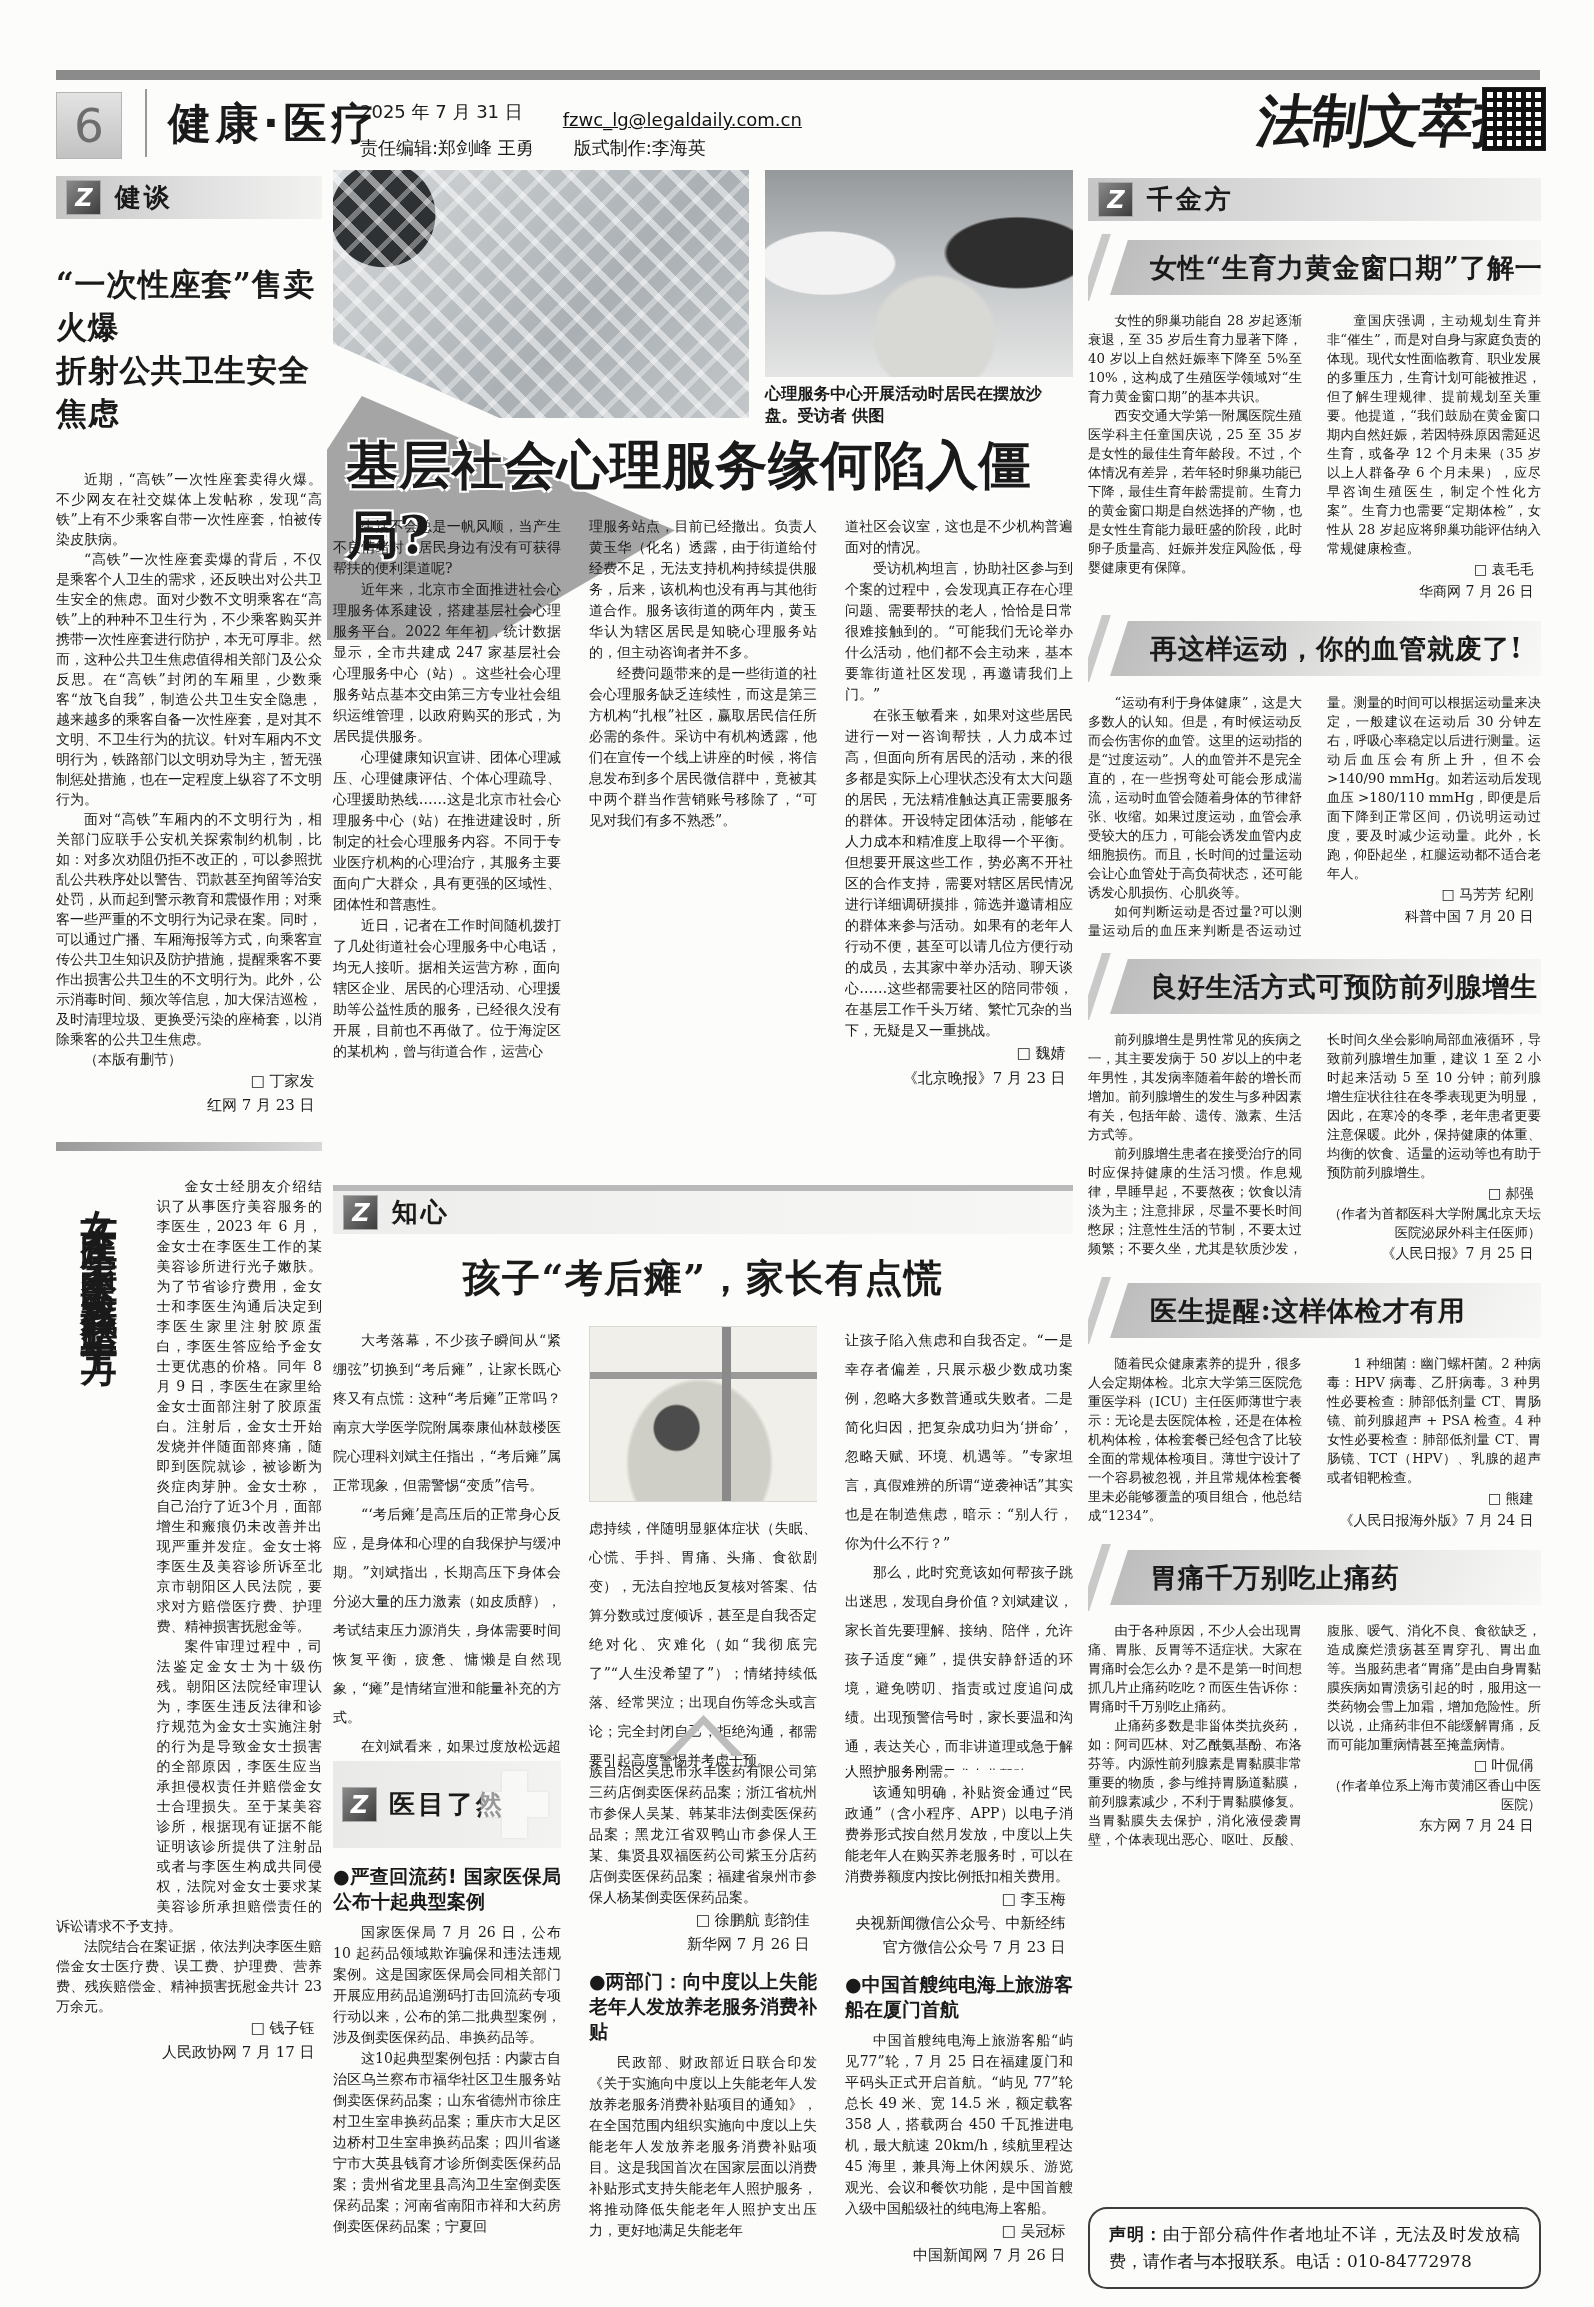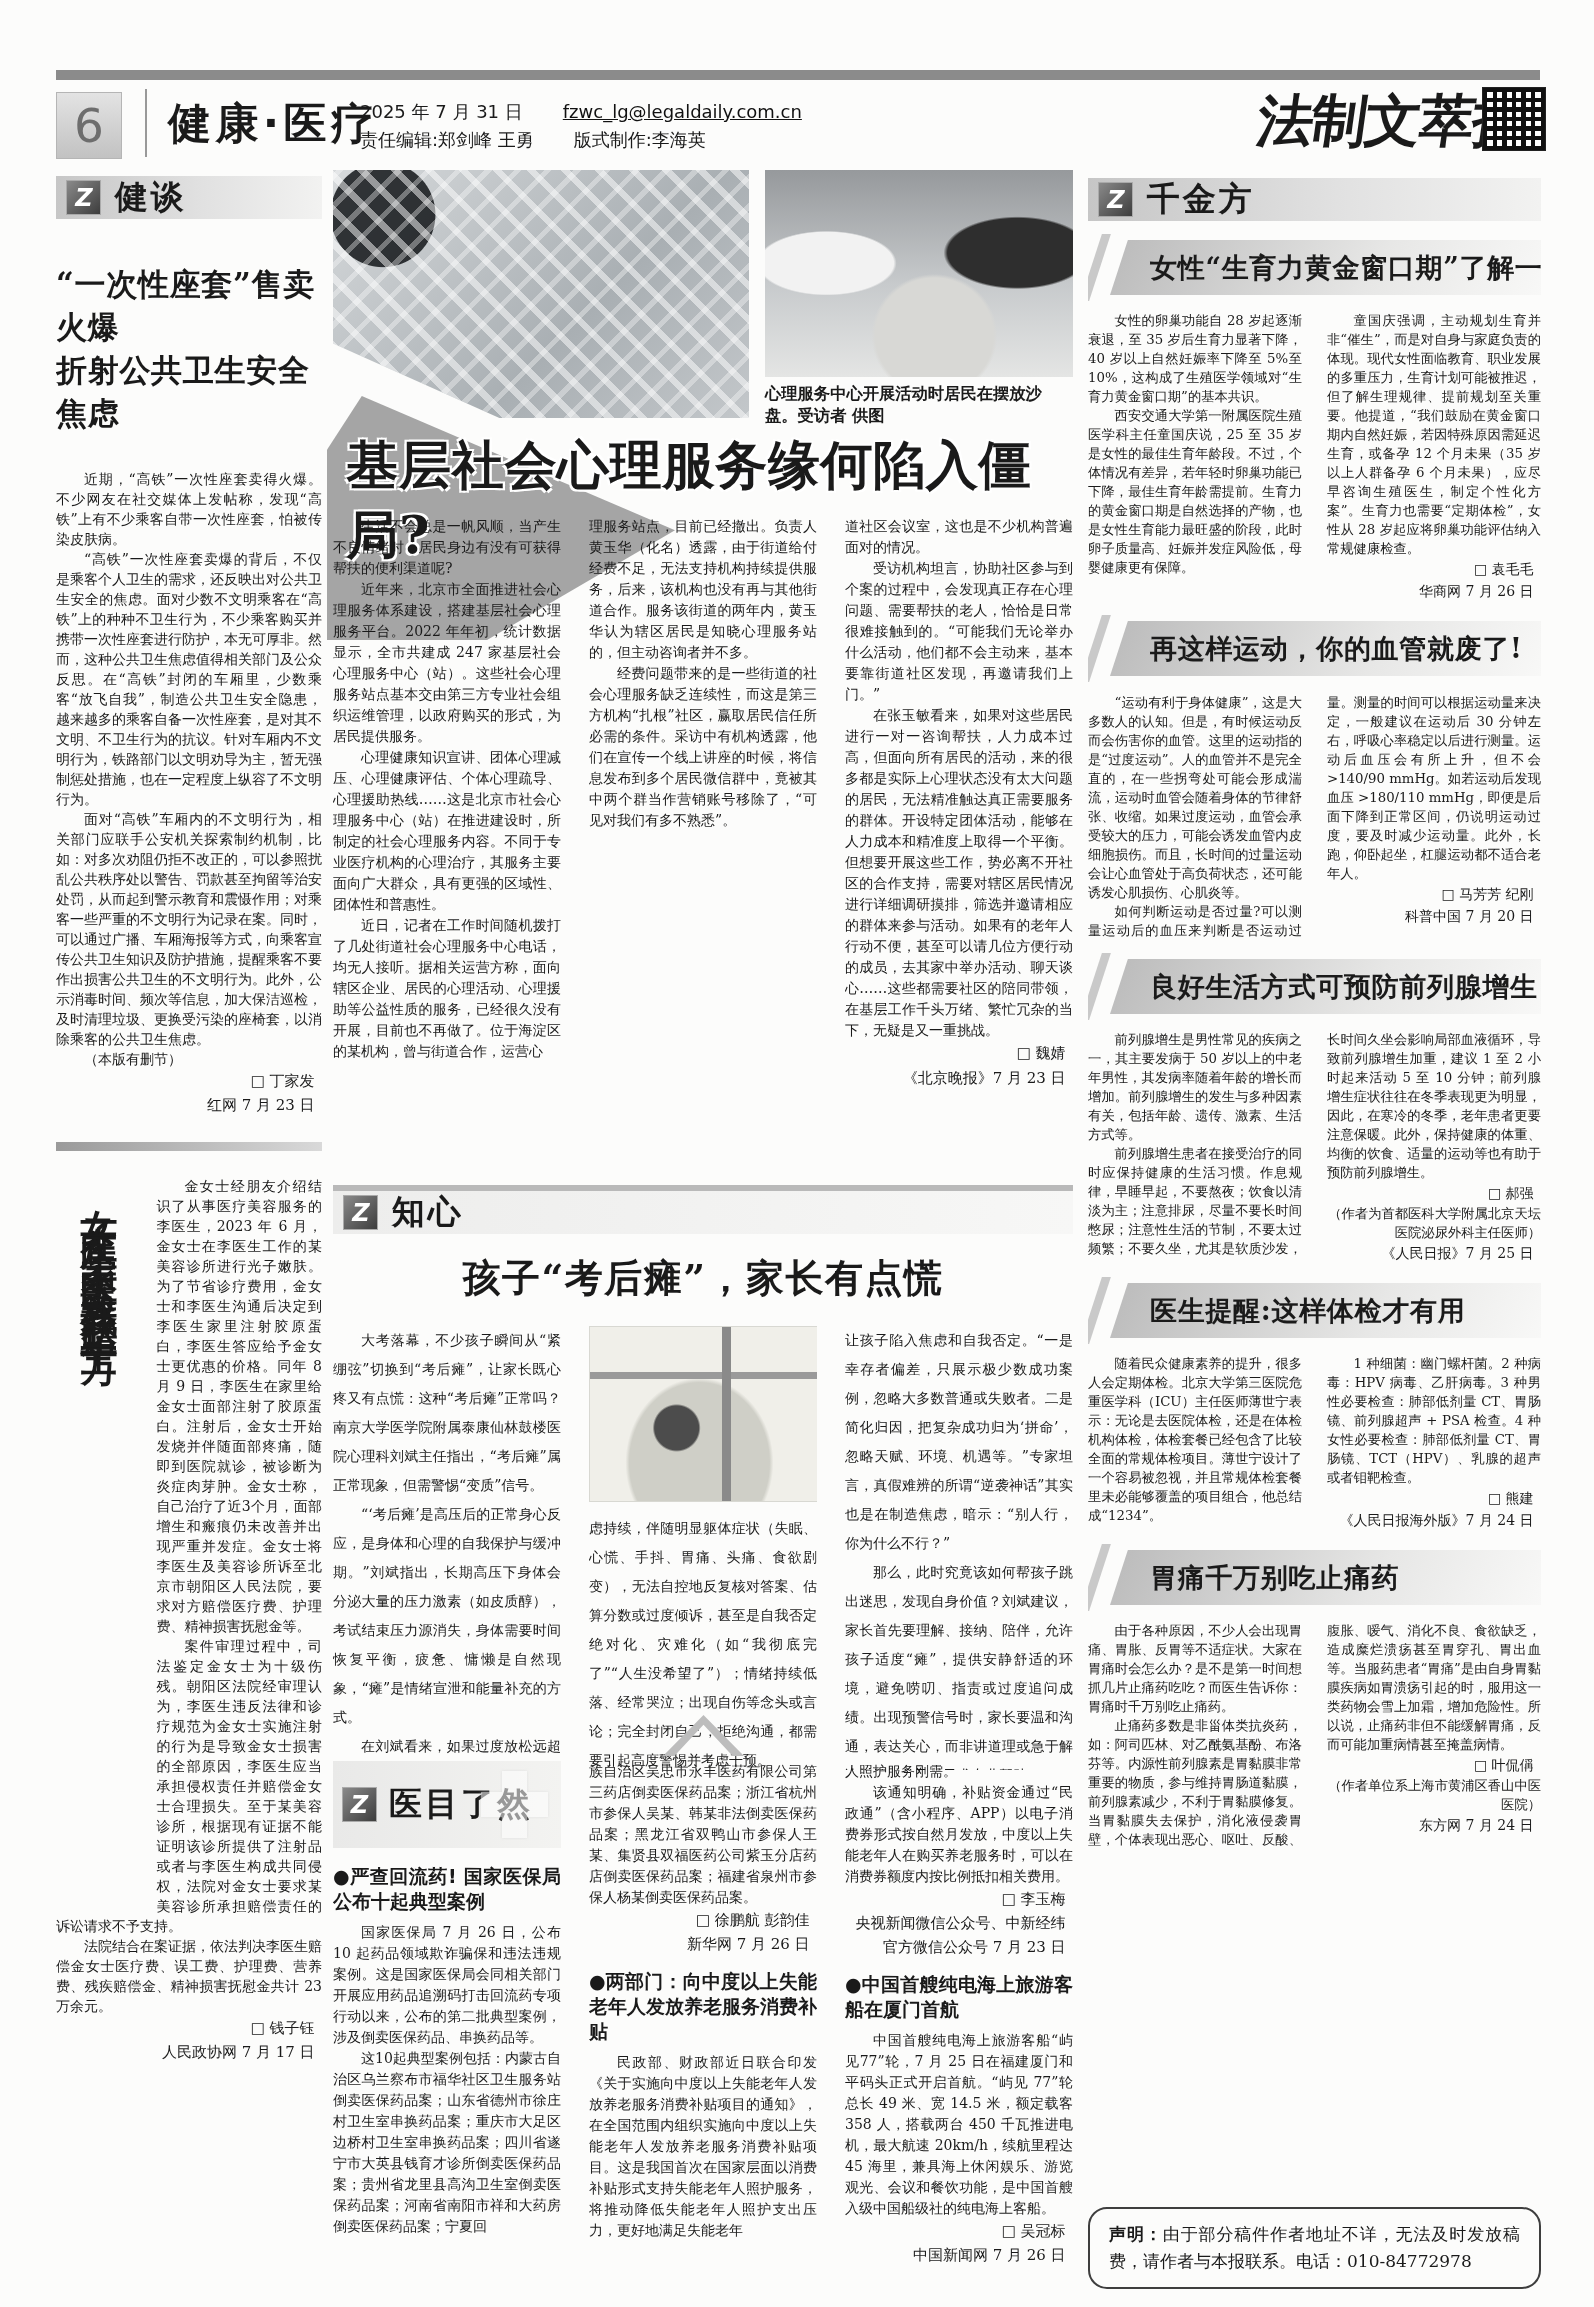--- a/index.html
+++ b/index.html
@@ -8,33 +8,33 @@
   
   .topbar{position:absolute;left:56px;top:70px;width:1484px;height:9.6px;background:#8b8b8b;}
   .pagenum{position:absolute;left:56px;top:92px;width:64px;height:65px;
            background:linear-gradient(180deg,#e3e3e3,#c2c2c2);border:0.7px solid #b5b5b5;
            font-family:"DejaVu Sans",sans-serif;font-size:47px;color:#6d6d6d;
            display:flex;align-items:center;justify-content:center;}
   .section-name{position:absolute;left:145px;top:89px;margin:0;font-size:43px;font-weight:900;
            letter-spacing:4.4px;font-family:"DejaVu Sans",sans-serif;border-left:2.2px solid #999;padding-left:21px;line-height:68px;}
   .meta{position:absolute;left:360px;top:98px;font-family:"DejaVu Sans",sans-serif;font-size:18px;line-height:28px;}
   .meta .row{display:flex;gap:40px;}
-  .email{text-decoration:underline;color:#111;}
+  .email{text-decoration:underline;color:#111;margin-top:8px;}
   .paper-name{position:absolute;left:1258px;top:83px;font-size:56px;font-weight:900;
            font-family:"DejaVu Serif",serif;transform:skewX(-8deg);letter-spacing:-2.2px;line-height:74px;}
   .qr{position:absolute;left:1482px;top:87px;width:62px;height:62px;border:1.5px solid #222;background:#fff;
       background-image:repeating-linear-gradient(0deg,#111 0 4.4px,transparent 4.4px 9.6px),
                        repeating-linear-gradient(90deg,#111 0 4.4px,rgba(255,255,255,.85) 4.4px 9.6px);}
   
   .zlogo{width:33px;height:33px;flex:0 0 33px;background:linear-gradient(135deg,#8a8a8a,#3d3d3d);
          color:#fff;font-weight:900;font-style:italic;font-size:24px;font-family:"DejaVu Sans",sans-serif;
          display:flex;align-items:center;justify-content:center;border:1.5px solid #aaa;}
   .sec-bar{height:43px;display:flex;align-items:center;gap:13.3px;padding:0 10.4px;
            background:linear-gradient(90deg,#c6c6c6,#e1e1e1 55%,#f2f2f1);}
-  .sec-label{font-size:33px;font-weight:700;font-family:"DejaVu Sans",sans-serif;letter-spacing:3px;}
+  .sec-label{font-size:26px;font-weight:700;font-family:"DejaVu Sans",sans-serif;letter-spacing:3px;}
   p{margin:0;text-align:justify;text-indent:2em;}
   .cont{text-indent:0;}
   .byline{text-align:right;text-indent:0;padding-right:7.4px;}
   .byline-note{text-align:right;text-indent:0;font-size:15px;color:#222;}
   .divider{height:9px;background:linear-gradient(90deg,#9a9a9a,#d9d9d9);margin:25px 0;}
   
   .col-left{position:absolute;left:56px;top:176px;width:266px;height:2131px;overflow:hidden;}
   .a1-title{margin:44px 0 34px;font-size:31px;line-height:43px;font-weight:900;text-align:left;letter-spacing:0.7px;}
   .col-left .body p{font-size:14px;line-height:20px;}
   .col-left .body .byline{font-size:15px;line-height:24px;}

